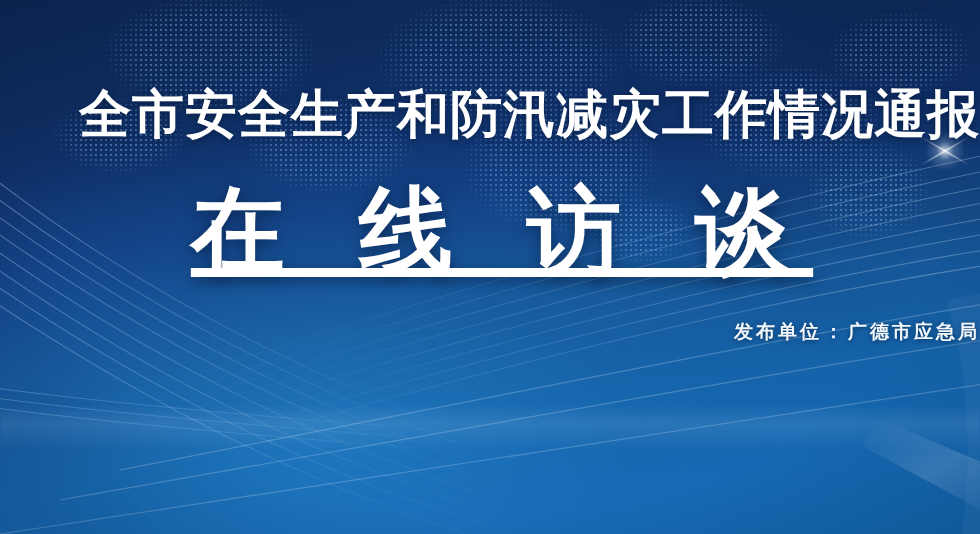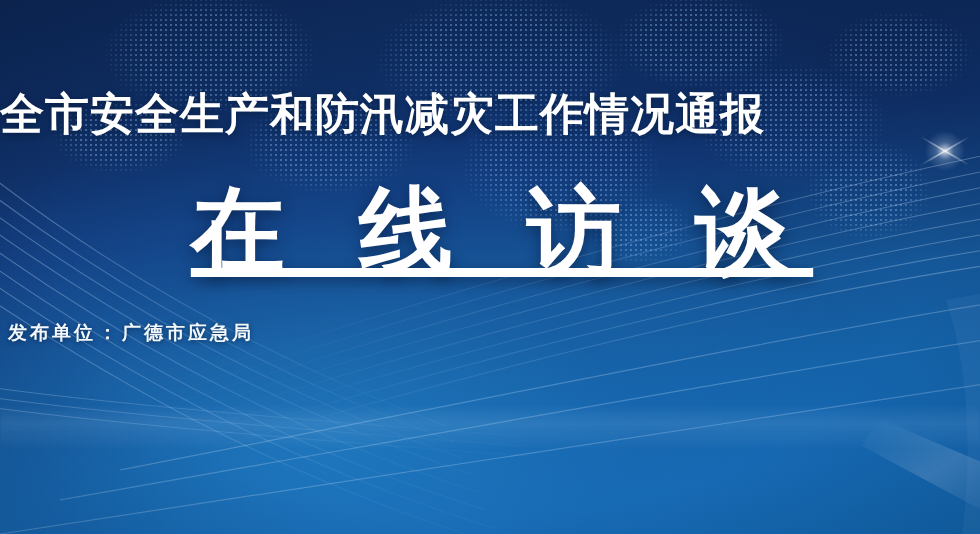--- a/index.html
+++ b/index.html
@@ -140,23 +140,23 @@
     flex-direction: column;
     align-items: center;
   }
 
   .title-line {
     margin: 0;
     position: absolute;
     top: 88px;
     left: 0;
     right: 0;
-    text-align: left;
+    text-align: right;
     font-family: "Liberation Sans", "DejaVu Sans", sans-serif;
-    font-size: 44px;
+    font-size: 52px;
     line-height: 52px;
     font-weight: 700;
     color: #ffffff;
     letter-spacing: 1px;
     text-shadow: 0 2px 7px rgba(4,20,48,0.55);
     white-space: nowrap;
   }
 
   .headline {
     margin: 0;
@@ -176,22 +176,22 @@
     white-space: nowrap;
     text-decoration: underline;
   }
 
   .publisher {
     margin: 0;
     position: absolute;
     top: 320px;
     left: 0;
     right: 0;
-    text-align: left;
-    font-family: Liberation Sans, sans-serif;
+    text-align: right;
+    font-family: Liberation Mono, monospace;
     font-size: 19px;
     line-height: 26px;
     font-weight: 700;
     color: #f2f7fc;
     letter-spacing: 3px;
     text-shadow: 0 1px 5px rgba(4,20,48,0.60);
     white-space: nowrap;
     padding-left: 8px;
   }
   .publisher .sep { padding: 0 2px; }

